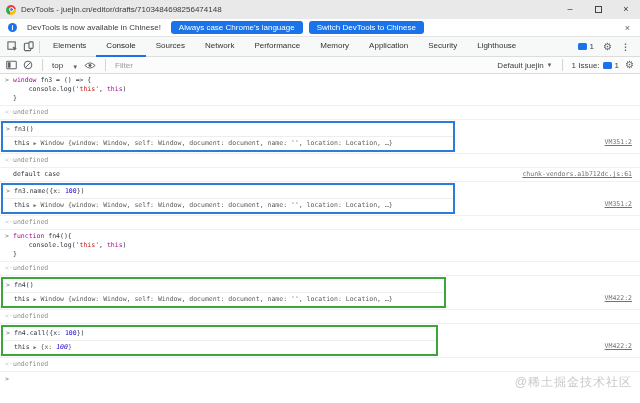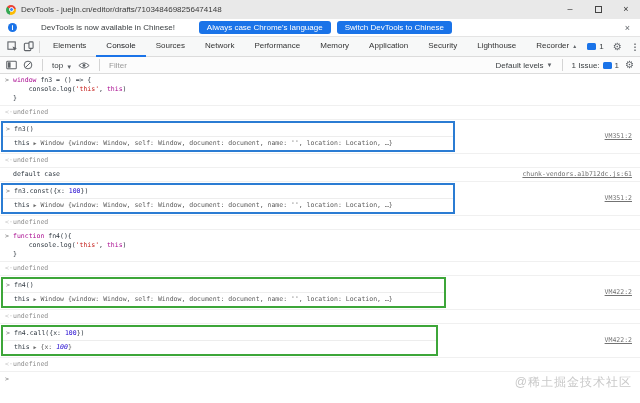--- a/index.html
+++ b/index.html
@@ -9,21 +9,21 @@
 
 .titlebar{height:19px;background:#e9e9e9;display:flex;align-items:center;padding:0 0 0 6px;gap:5px}
 .chrome-ico{width:10px;height:10px;border-radius:50%;background:conic-gradient(from -45deg,#ea4335 0 33%,#fbbc05 0 66%,#34a853 0 100%);position:relative;flex:none}
 .chrome-ico::after{content:"";position:absolute;inset:2.5px;border-radius:50%;background:#4285f4;border:0.8px solid #fff}
 .title-text{font-size:8px;color:#3b3b3b;white-space:nowrap}
 .wincontrols{margin-left:auto;display:flex;align-items:center;height:19px}
 .winbtn{width:28px;text-align:center;font-size:9px;color:#333;line-height:19px}
 .maxbox{width:7px;height:7px;border:1px solid #444;display:block;margin:0 auto}
 
 
-.infobar{height:18px;background:#fff;border-bottom:1px solid #e4e4e4;display:flex;align-items:center;padding:0 8px;gap:24px}
+.infobar{height:18px;background:#fff;border-bottom:1px solid #e4e4e4;display:flex;align-items:center;padding:0 8px;gap:10px}
 .info-ico{width:9px;height:9px;border-radius:50%;background:#1a73e8;color:#fff;font-size:7px;line-height:9px;text-align:center;font-weight:bold;flex:none}
 .info-msg{font-size:8px;color:#3c4043;white-space:nowrap}
 .ib-btn{font-size:8px;border-radius:3px;padding:2px 8px;white-space:nowrap;line-height:9px}
 .ib-primary{background:#1a73e8;color:#fff;border:none}
 .ib-plain{background:#fff;color:#3c4043;border:1px solid #d5d5d5}
 .ib-close{margin-left:auto;color:#5f6368;font-size:9px;line-height:18px;padding:0 2px}
 
 
 .tabbar{height:20px;background:#f7f8f8;border-bottom:1px solid #dcdcdc;display:flex;align-items:center;padding:0 4px}
 .tb-ico{width:16px;height:15px;display:flex;align-items:center;justify-content:center;flex:none}
@@ -62,21 +62,21 @@
 .c-n{color:#1c00cf}
 .c-prev{color:#5e5e5e;}
 .c-prevn{color:#1c00cf;font-style:italic}
 .c-tri{color:#6a6a6a;font-size:5px}
 .srclink{color:#737373;text-decoration:underline;font-size:6.5px;line-height:9px;cursor:pointer}
 .ml-auto{margin-left:auto}
 .group{position:relative;padding:1px 0;border-bottom:1px solid #f0f0f0}
 .abox{border:2px solid #888;margin-left:1px}
 .abox .crow{border-bottom:none;padding:2px 4px 2px 3px}
 .abox .crow:first-child{border-bottom:1px solid #ededed}
-.group>.srclink{position:absolute;right:8px;bottom:12px}
+.group>.srclink{position:absolute;right:8px;bottom:6px}
 .prompt-row{border-bottom:none;padding-top:3px}
 
 
 .watermark{position:absolute;right:8px;top:374px;font-size:12px;color:#c9c9c9;letter-spacing:1px}
 </style>
 </head>
 <body>
 
 <div class="titlebar">
   <span class="chrome-ico"></span>
@@ -135,24 +135,20 @@
       </span>
       <span class="tab">
         <span>Application</span>
       </span>
       <span class="tab">
         <span>Security</span>
       </span>
       <span class="tab">
         <span>Lighthouse</span>
       </span>
-      <span class="tab">
-        <span>Recorder</span>
-        <span class="warn-ico">▲</span>
-      </span>
     </div>
   <div class="tb-right">
     <span class="issue-wrap">
       <span class="issue-ico"></span>
       <span>1</span>
     </span>
     <span class="gear">⚙</span>
     <span class="dots">⋮</span>
   </div>
 </div>
@@ -164,35 +160,35 @@
         <rect x="2" y="2" width="3" height="6" fill="#5f6368"></rect>
       </svg>
   </span>
   <span class="ct-ico">
     <svg width="10" height="10" viewBox="0 0 12 12">
         <circle cx="6" cy="6" r="4.6" fill="none" stroke="#5f6368" stroke-width="1.2"></circle>
         <line x1="2.8" y1="9.2" x2="9.2" y2="2.8" stroke="#5f6368" stroke-width="1.2"></line>
       </svg>
   </span>
   <span class="tsep"></span>
-  <span style="display:flex;align-items:flex-end;gap:3px">
+  <span style="display:flex;align-items:flex-end;gap:9px">
     <span class="ct-label">top</span>
     <span class="caret">▼</span>
   </span>
   <span class="ct-ico">
     <svg width="12" height="9" viewBox="0 0 14 9">
         <path d="M1 4.5 Q7 -1.5 13 4.5 Q7 10.5 1 4.5 Z" fill="none" stroke="#5f6368" stroke-width="1.1"></path>
         <circle cx="7" cy="4.5" r="1.7" fill="#5f6368"></circle>
       </svg>
   </span>
   <span class="tsep"></span>
   <input class="filter-input" placeholder="Filter" style="">
   <div class="ct-right">
     <span style="display:flex;align-items:center;gap:3px">
-      <span class="ct-label">Default levels</span>
+      <span class="ct-label">Default juejin</span>
       <span class="caret">▼</span>
     </span>
     <span class="tsep"></span>
     <span class="issue-wrap">
       <span>1 Issue:</span>
       <span class="issue-ico"></span>
       <span>1</span>
     </span>
     <span class="gear">⚙</span>
   </div>
@@ -230,21 +226,21 @@
     </div>
     <div class="crow">
       <span class="mark "></span>
       <div class="cline"><span class="seg c-p">default case</span></div>
       <a class="srclink ml-auto">chunk-vendors.a1b712dc.js:61</a>
     </div>
     <div class="group">
       <div class="abox" style="width: 454px; border-color: rgb(43, 124, 211);">
         <div class="crow">
           <span class="mark mark-in">&gt;</span>
-          <div class="cline"><span class="seg c-p">fn3.const({x: </span><span class="seg c-n">100</span><span class="seg c-p">})</span></div>
+          <div class="cline"><span class="seg c-p">fn3.name({x: </span><span class="seg c-n">100</span><span class="seg c-p">})</span></div>
         </div>
         <div class="crow">
           <span class="mark "></span>
           <div class="cline"><span class="seg c-p">this </span><span class="seg c-tri">▶</span><span class="seg c-p"> </span><span class="seg c-prev">Window {window: Window, self: Window, document: document, name: '', location: Location, …}</span></div>
         </div>
       </div>
       <a class="srclink">VM351:2</a>
     </div>
     <div class="crow">
       <span class="mark mark-out">&lt;·</span>

